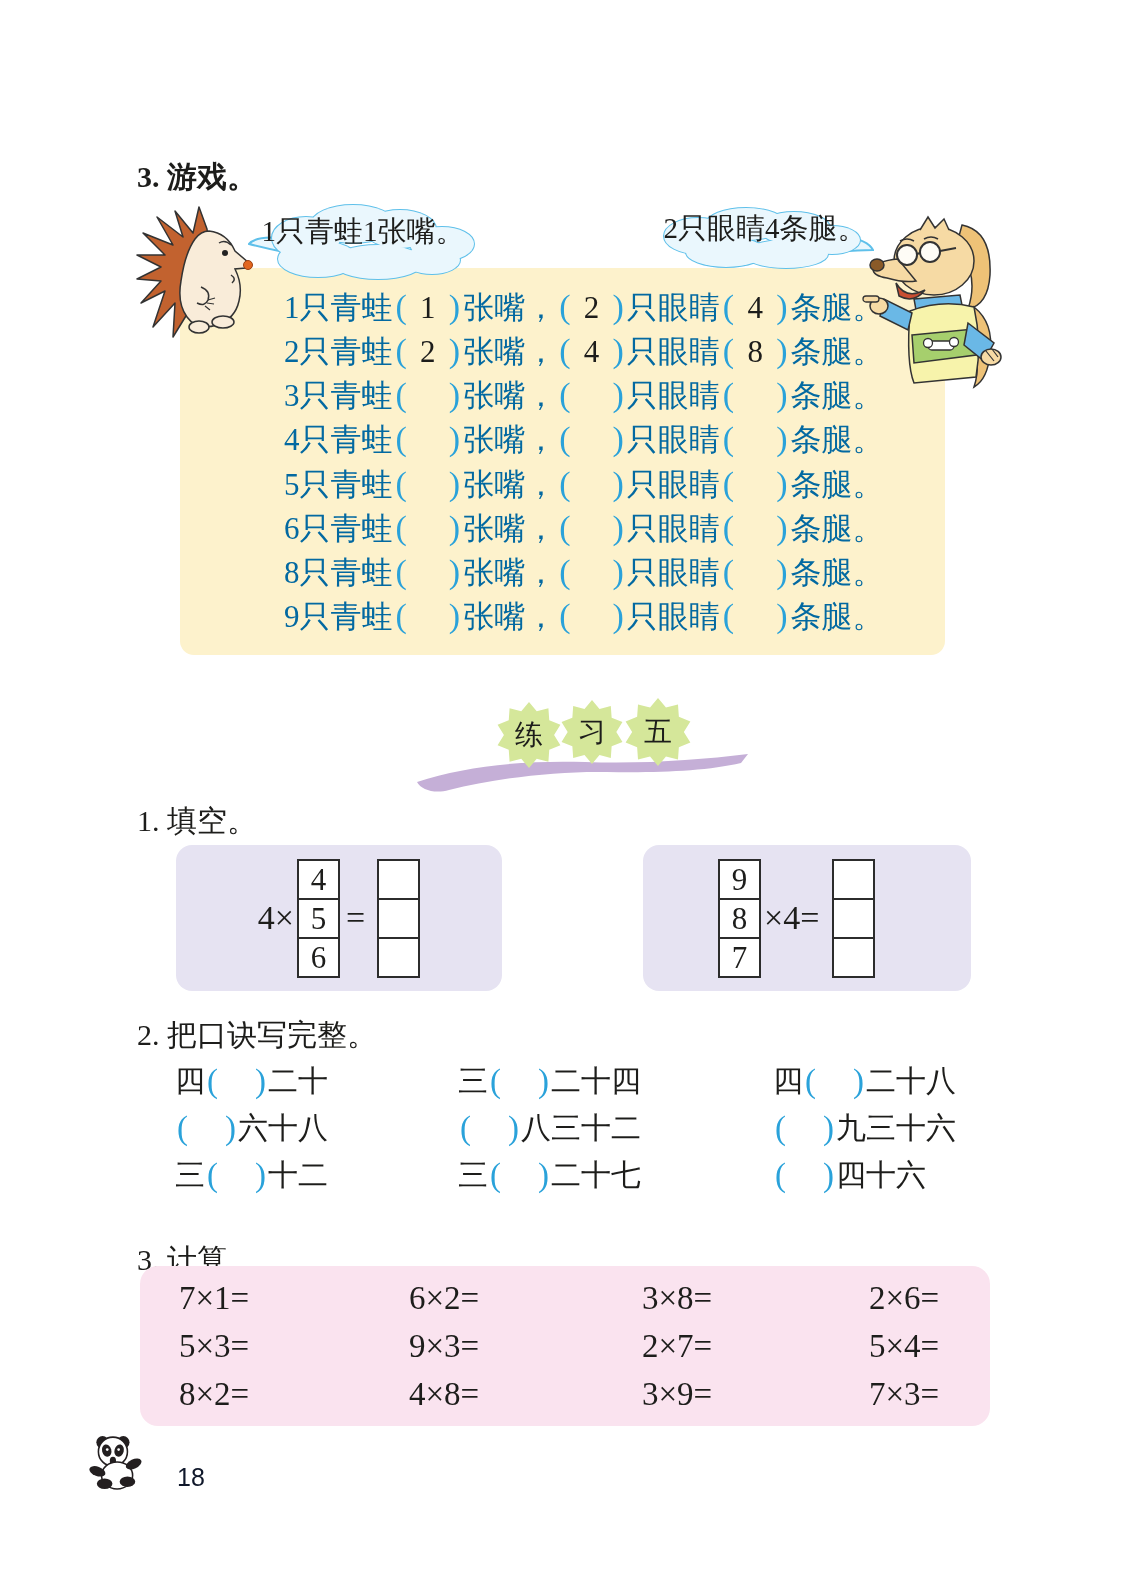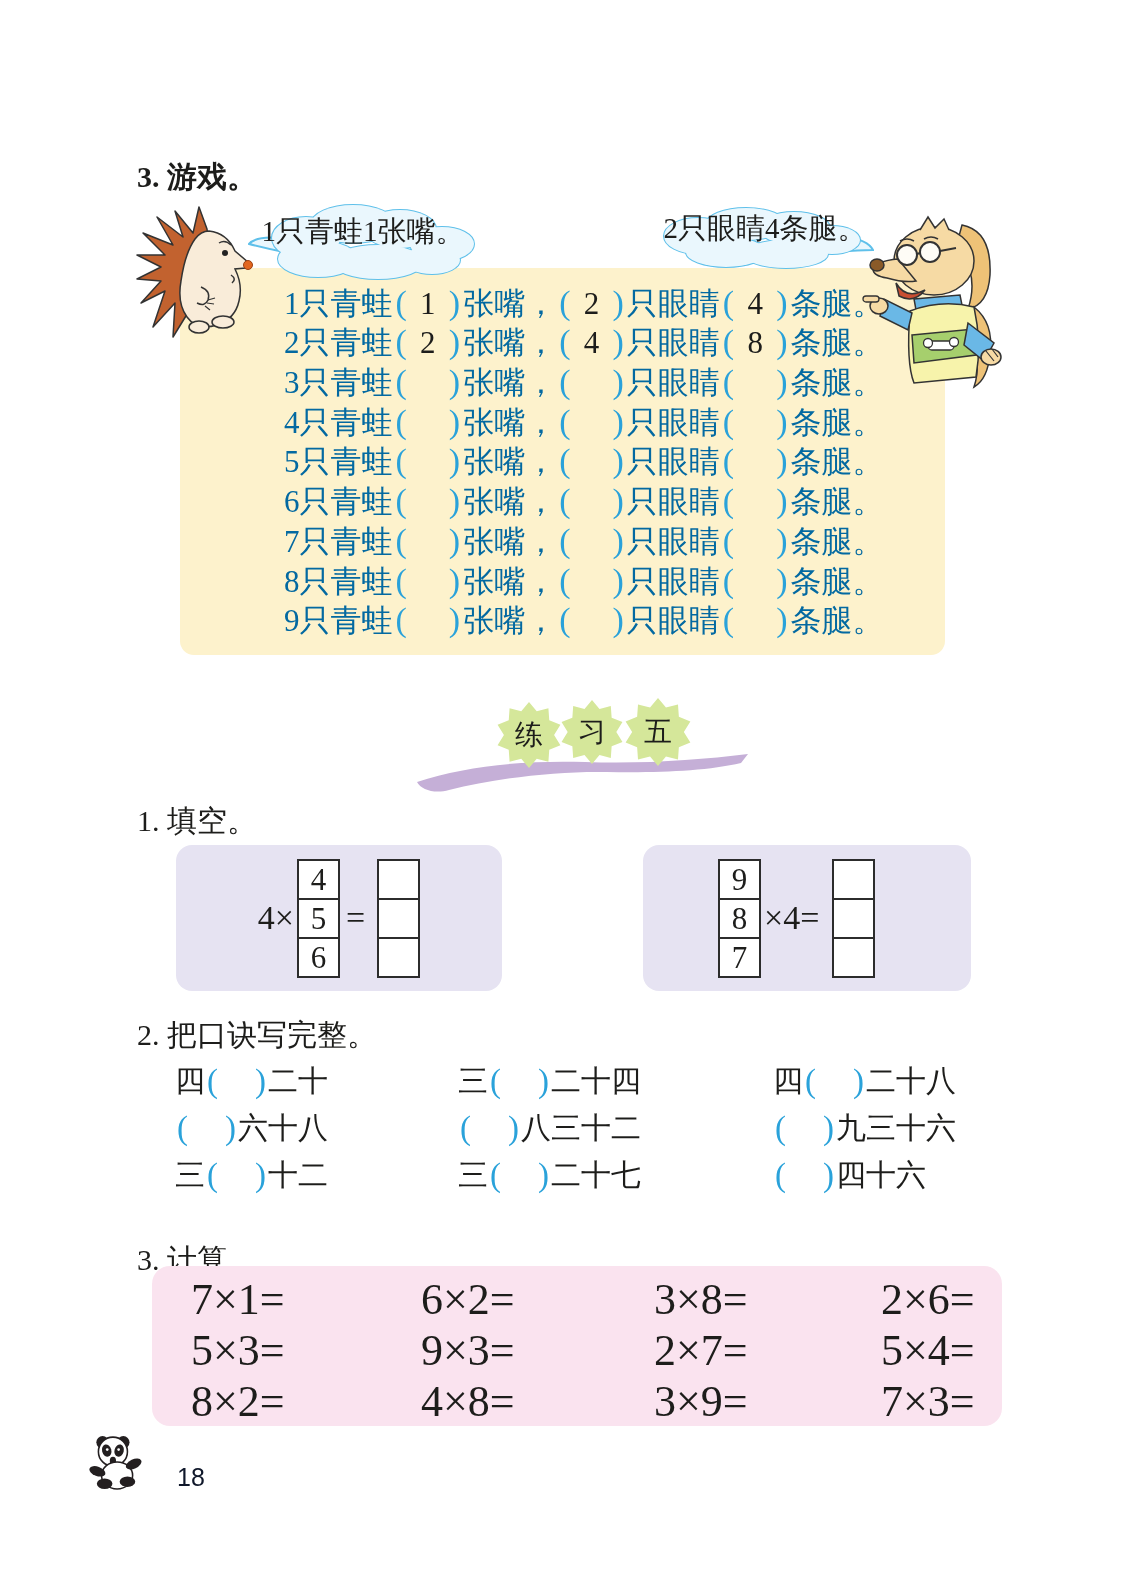--- a/index.html
+++ b/index.html
@@ -41,23 +41,23 @@
   .cell + .cell{margin-top:-2px;}
 
   
   .ex2-grid{position:absolute;left:175px;top:1058px;width:880px;display:grid;
             grid-template-columns:283px 315px 1fr;grid-auto-rows:47px;font-size:30px;}
   .ex2-cell{display:flex;align-items:center;white-space:nowrap;}
   .ex2-cell .p{color:#2aa2da;font-size:33px;padding:0 2px;}
   .ex2-cell .gap{display:inline-block;width:33px;}
 
   
-  .panel-pink{position:absolute;left:152px;top:1266px;width:850px;height:160px;background:#fae3ef;
+  .panel-pink{position:absolute;left:140px;top:1266px;width:850px;height:160px;background:#fae3ef;
               border-radius:18px;display:grid;grid-template-columns:230px 233px 227px 1fr;
-              padding:8px 10px 8px 39px;box-sizing:border-box;align-items:center;font-size:44px;}
+              padding:8px 10px 8px 39px;box-sizing:border-box;align-items:center;font-size:33px;}
   .eq{white-space:nowrap;}
 
   
   .panda{position:absolute;left:88px;top:1434px;width:54px;height:56px;}
   .pagenum{position:absolute;left:153px;top:1463px;font-family:"Liberation Sans","DejaVu Sans",sans-serif;
            font-size:25px;color:#0f172a;margin-left:24px;}
 </style>
 </head>
 <body>
 
@@ -152,21 +152,20 @@
     <span class="bt">2只眼睛4条腿。</span>
   </div>
 
   <div class="panel-yellow" id="game-rows">
       <div class="game-row"><span class="t">1只青蛙</span><span class="p">(</span><span class="v">1</span><span class="p">)</span><span class="t">张嘴，</span><span class="p">(</span><span class="v">2</span><span class="p">)</span><span class="t">只眼睛</span><span class="p">(</span><span class="v">4</span><span class="p">)</span><span class="t">条腿。</span></div>
       <div class="game-row"><span class="t">2只青蛙</span><span class="p">(</span><span class="v">2</span><span class="p">)</span><span class="t">张嘴，</span><span class="p">(</span><span class="v">4</span><span class="p">)</span><span class="t">只眼睛</span><span class="p">(</span><span class="v">8</span><span class="p">)</span><span class="t">条腿。</span></div>
       <div class="game-row"><span class="t">3只青蛙</span><span class="p">(</span><span class="v"></span><span class="p">)</span><span class="t">张嘴，</span><span class="p">(</span><span class="v"></span><span class="p">)</span><span class="t">只眼睛</span><span class="p">(</span><span class="v"></span><span class="p">)</span><span class="t">条腿。</span></div>
       <div class="game-row"><span class="t">4只青蛙</span><span class="p">(</span><span class="v"></span><span class="p">)</span><span class="t">张嘴，</span><span class="p">(</span><span class="v"></span><span class="p">)</span><span class="t">只眼睛</span><span class="p">(</span><span class="v"></span><span class="p">)</span><span class="t">条腿。</span></div>
       <div class="game-row"><span class="t">5只青蛙</span><span class="p">(</span><span class="v"></span><span class="p">)</span><span class="t">张嘴，</span><span class="p">(</span><span class="v"></span><span class="p">)</span><span class="t">只眼睛</span><span class="p">(</span><span class="v"></span><span class="p">)</span><span class="t">条腿。</span></div>
       <div class="game-row"><span class="t">6只青蛙</span><span class="p">(</span><span class="v"></span><span class="p">)</span><span class="t">张嘴，</span><span class="p">(</span><span class="v"></span><span class="p">)</span><span class="t">只眼睛</span><span class="p">(</span><span class="v"></span><span class="p">)</span><span class="t">条腿。</span></div>
-      <div class="game-row"><span class="t">7只青蛙</span><span class="p">(</span><span class="v"></span><span class="p">)</span><span class="t">张嘴，</span><span class="p">(</span><span class="v"></span><span class="p">)</span><span class="t">只眼睛</span><span class="p">(</span><span class="v"></span><span class="p">)</span><span class="t">条腿。</span></div>
       <div class="game-row"><span class="t">8只青蛙</span><span class="p">(</span><span class="v"></span><span class="p">)</span><span class="t">张嘴，</span><span class="p">(</span><span class="v"></span><span class="p">)</span><span class="t">只眼睛</span><span class="p">(</span><span class="v"></span><span class="p">)</span><span class="t">条腿。</span></div>
       <div class="game-row"><span class="t">9只青蛙</span><span class="p">(</span><span class="v"></span><span class="p">)</span><span class="t">张嘴，</span><span class="p">(</span><span class="v"></span><span class="p">)</span><span class="t">只眼睛</span><span class="p">(</span><span class="v"></span><span class="p">)</span><span class="t">条腿。</span></div>
     </div>
 
   <svg class="swoosh" viewBox="0 0 335 45">
     <path d="M2,30 C50,14 110,8 170,10 C230,12 284,8 333,2 L326,11 C292,19 242,21 192,20 C142,19 82,26 34,38 C20,42 6,38 2,30 Z" fill="#c5afd7"></path>
   </svg>
   <div class="star" style="left:496px;top:702px;width:66px;height:66px;">
     <span>练</span>
   </div>

